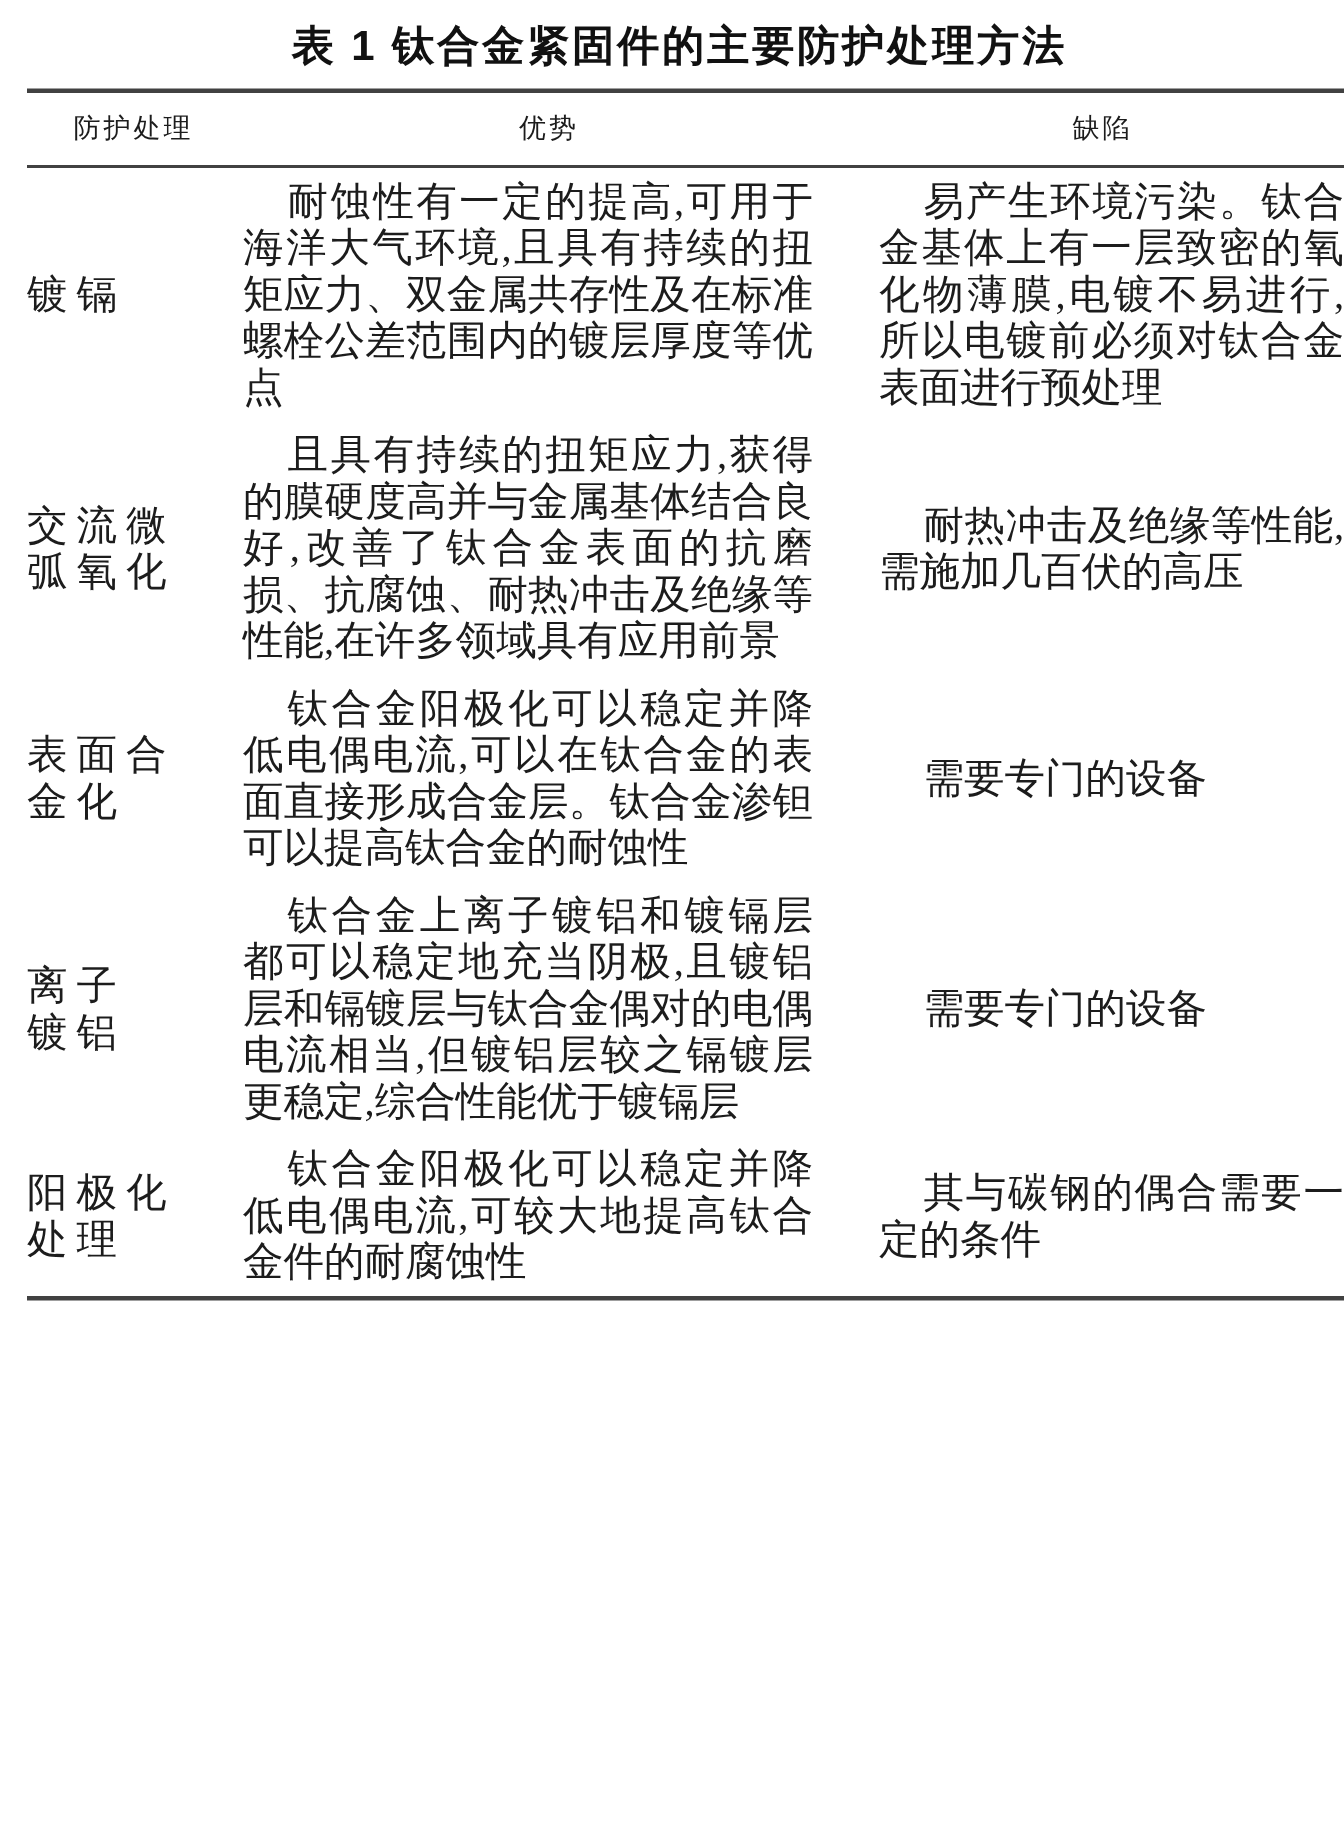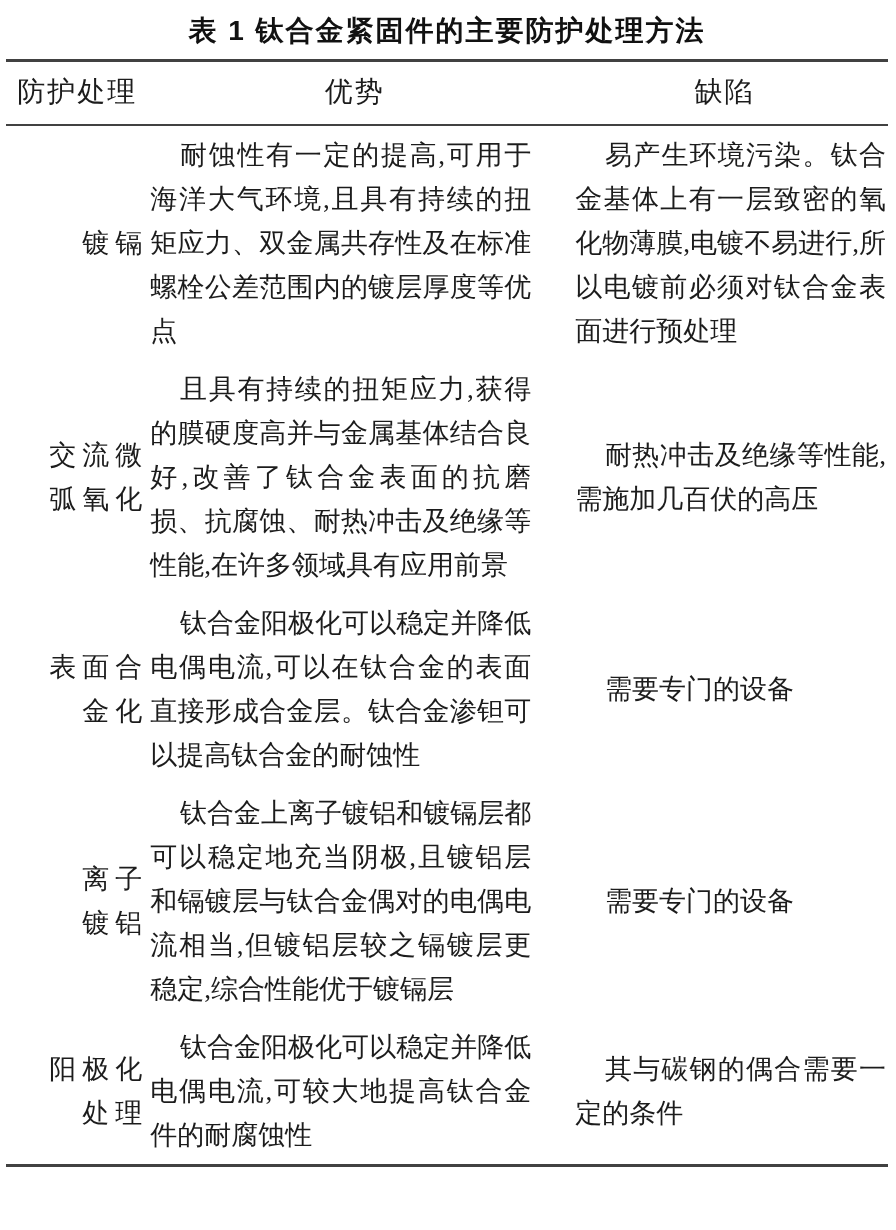--- a/index.html
+++ b/index.html
@@ -5,21 +5,21 @@
   html, body {
     margin: 0;
     padding: 0;
     background: #ffffff;
     width: 896px;
   }
   .page {
     width: 896px;
     height: 1230px;
     box-sizing: border-box;
-    padding: 6px 8px 0 6px;
+    padding: 6px 8px 0 18px;
     background: #ffffff;
     color: #1c1c1c;
     font-family: "Liberation Serif", "DejaVu Serif", serif;
     overflow: hidden;
   }
   .table-title {
     text-align: center;
     font-family: "Liberation Sans", "DejaVu Sans", sans-serif;
     font-weight: 700;
     font-size: 28px;
@@ -32,35 +32,35 @@
     border-collapse: collapse;
     table-layout: fixed;
     border-top: 3px solid #414141;
     border-bottom: 3px solid #414141;
   }
   col.c-method  { width: 142px; }
   col.c-adv     { width: 412px; }
   col.c-defect  { width: 326px; }
   thead th {
     font-weight: normal;
-    font-size: 28px;
+    font-size: 18px;
     padding: 11px 0 13px 0;
     border-bottom: 2px solid #414141;
     letter-spacing: 2px;
     color: #1c1c1c;
   }
   tbody td {
     vertical-align: middle;
     padding: 7px 0;
     font-size: 27px;
-    line-height: 44px;
+    line-height: 31px;
     color: #1c1c1c;
   }
   td.method-cell {
-    text-align: right;
+    text-align: left;
     letter-spacing: 6px;
   }
   td.advantage-cell { padding-right: 30px; padding-left: 2px; }
   td.defect-cell    { padding-right: 2px;  padding-left: 14px; }
   .para {
     margin: 0;
     text-align: justify;
     text-justify: inter-character;
     text-indent: 1.1em;
   }

